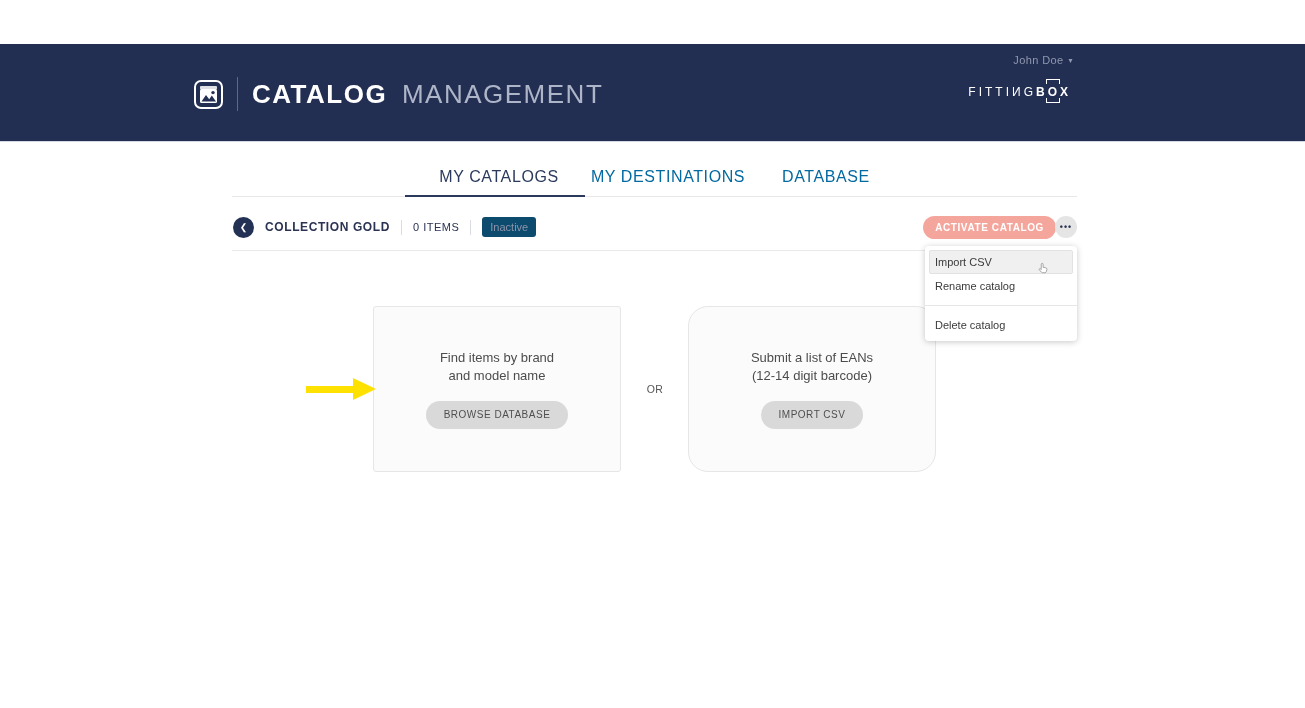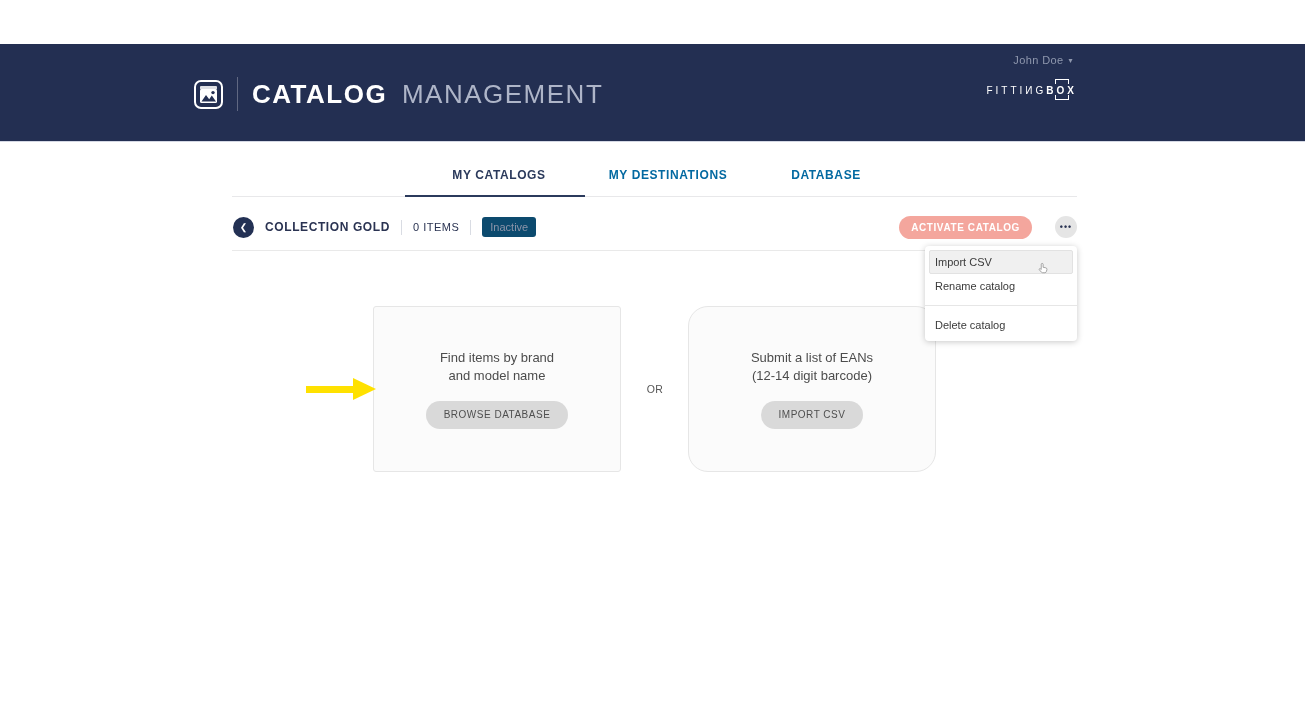--- a/index.html
+++ b/index.html
@@ -14,50 +14,50 @@
   .logo-box { width:29px; height:29px; flex:0 0 auto; }
   .logo-divider { width:1px; height:34px; background:rgba(255,255,255,.28); margin:0 14px; }
   .app-title { font-size:26px; letter-spacing:1.5px; white-space:nowrap; }
   .app-title .t-bold { color:#ffffff; font-weight:bold; }
   .app-title .t-light { color:#aeb5c8; font-weight:normal; margin-left:6px; }
 
   .user-menu { position:absolute; top:10px; right:232px; color:#8f98ae;
     font-size:11px; letter-spacing:.4px; cursor:pointer; display:flex; align-items:center; gap:5px; }
   .user-caret { font-size:8px; color:#8f98ae; }
 
-  .brand { position:absolute; top:41px; right:228px; color:#ffffff;
-    font-size:10px; letter-spacing:3px; white-space:nowrap; display:flex; align-items:center; }
+  .brand { position:absolute; top:41px; right:234px; color:#ffffff;
+    font-size:12px; letter-spacing:3px; white-space:nowrap; display:flex; align-items:center; }
   .brand .bp { font-weight:normal; }
   .brand .bb { font-weight:bold; }
   .o-frame { position:relative; display:inline-block; font-weight:bold; }
   .o-frame::before { content:""; position:absolute; left:-2px; top:-6px; width:12px; height:4px;
     border-top:1px solid #fff; border-left:1px solid #fff; border-right:1px solid #fff; }
   .o-frame::after { content:""; position:absolute; left:-2px; bottom:-4px; width:12px; height:4px;
     border-bottom:1px solid #fff; border-left:1px solid #fff; border-right:1px solid #fff; }
 
   
-  .tab { position:absolute; top:124px; transform:translateX(-50%); font-size:12px;
-    font-weight:bold; letter-spacing:.6px; cursor:pointer; }
+  .tab { position:absolute; top:124px; transform:translateX(-50%); font-size:16px;
+    font-weight:normal; letter-spacing:.6px; cursor:pointer; }
   .tab.active { color:#2B3A5C; }
   .tab.inactive { color:#0369a1; }
   .tabs-baseline { position:absolute; top:152px; left:232px; width:845px; height:1px; background:#e8e8ea; }
   .tab-underline { position:absolute; top:151px; left:405px; width:180px; height:2px; background:#2B3A5C; }
 
   
   .catalog-bar { position:absolute; left:233px; top:171px; height:24px;
     display:flex; align-items:center; gap:11px; }
   .back-btn { width:21px; height:21px; border-radius:50%; background:#233154; color:#fff;
     font-size:9px; display:flex; align-items:center; justify-content:center; cursor:pointer; }
   .catalog-name { font-size:12px; font-weight:bold; letter-spacing:.6px; color:#2a3352; }
   .vsep { width:1px; height:15px; background:#d9dce3; }
   .items-count { font-size:11px; font-weight:normal; letter-spacing:.5px; color:#2a3352; }
   .status-badge { background:#0c4a6e; color:#8C94A9; font-size:11px;
     padding:4px 8px; border-radius:3px;text-align:right; }
 
-  .activate-btn { position:absolute; top:172px; right:273px; height:23px; line-height:23px;
+  .activate-btn { position:absolute; top:172px; right:249px; height:23px; line-height:23px;
     padding:0 12px; background:#F4A69D; color:#ffffff; font-size:10px; font-weight:bold;
     letter-spacing:.6px; border-radius:12px; cursor:pointer; white-space:nowrap; }
   .more-btn { position:absolute; top:172px; right:228px; width:22px; height:22px;
     border-radius:50%; background:#e5e5e5; color:#2a3352; font-size:9px; font-weight:bold;
     letter-spacing:1px; text-align:center; line-height:22px; cursor:pointer; }
 
   .row-divider { position:absolute; top:206px; left:232px; width:845px; height:1px; background:#e9e9e9; }
 
   
   .context-menu { position:absolute; left:925px; top:202px; width:152px; background:#ffffff;

